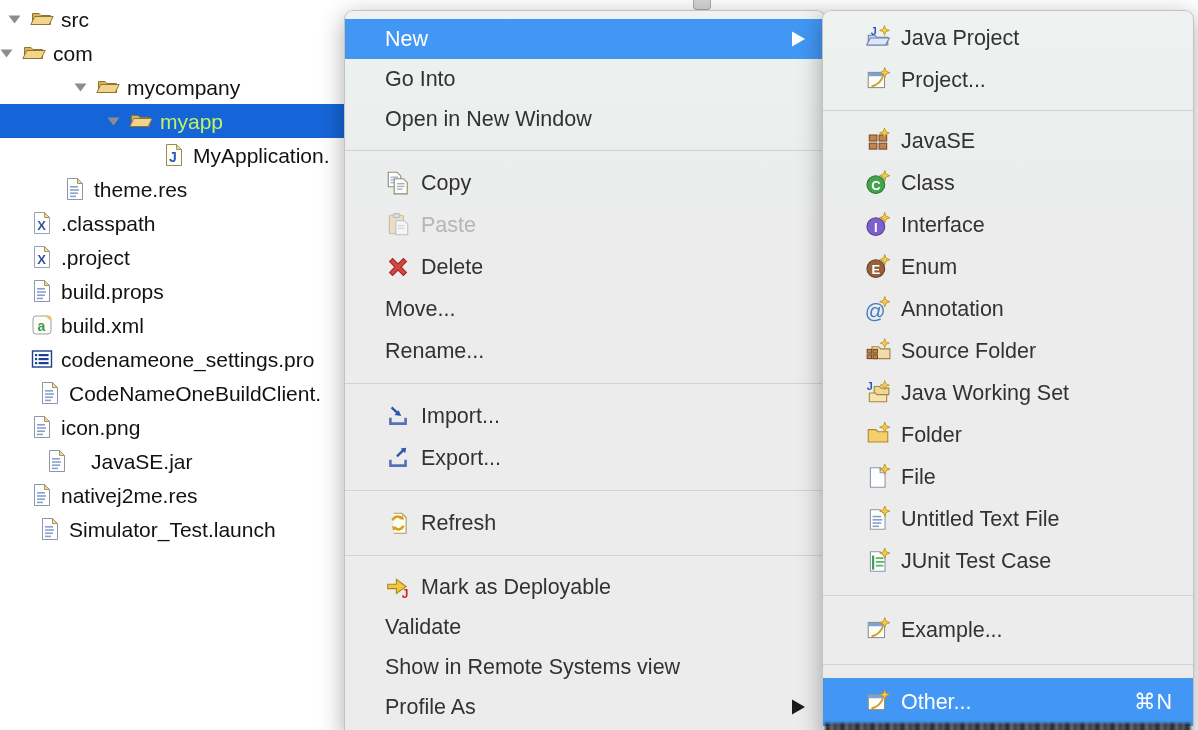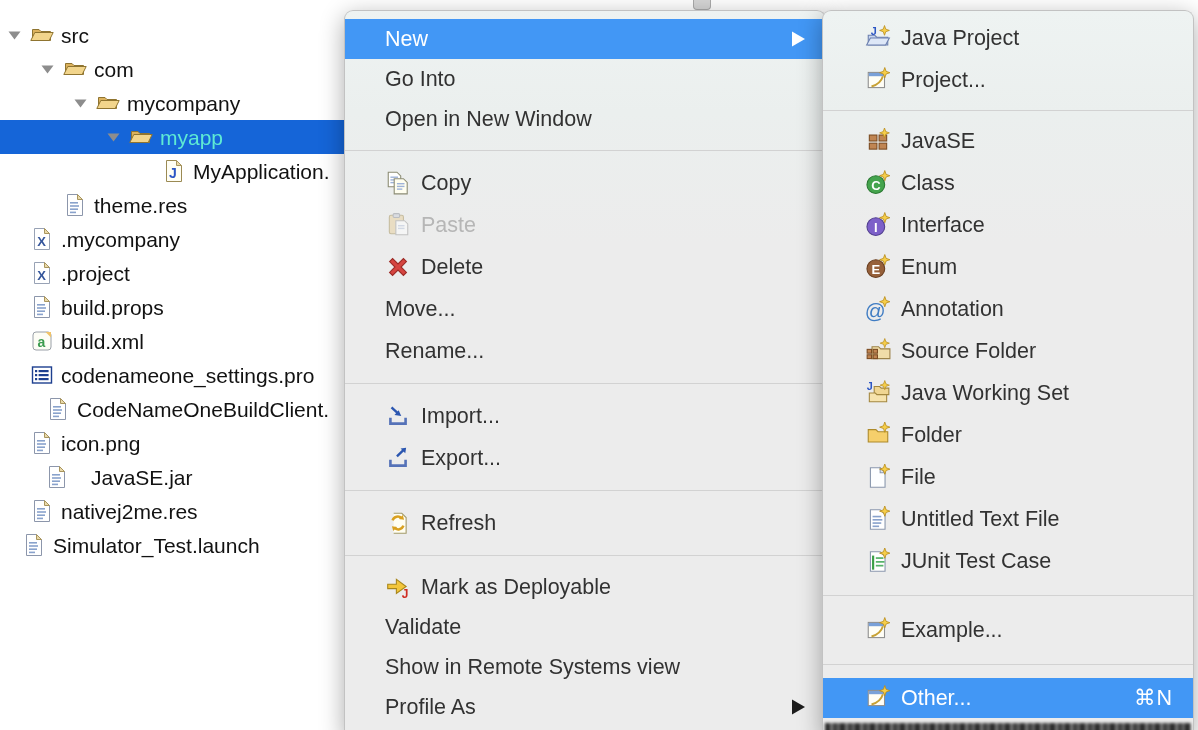--- a/index.html
+++ b/index.html
@@ -2,43 +2,43 @@
 <html><head>
 <meta charset="utf-8">
 <style>
   html,body{margin:0;padding:0}
   body{
     width:1198px;height:730px;overflow:hidden;position:relative;
     background:#fff;font-family:"Liberation Sans","DejaVu Sans",sans-serif;
     --hl:#4297f5;--sel:#1565d8;
   }
   
-  #tree{position:absolute;left:0;top:18px;width:346px;z-index:1}
+  #tree{position:absolute;left:0;top:2px;width:346px;z-index:1}
   .trow{height:34px;display:flex;align-items:center;white-space:nowrap;
         font-size:21px;color:#121212;overflow:hidden}
-  .trow.selected{background:var(--sel);color:#5eead4}
+  .trow.selected{background:var(--sel);color:#bef264}
   .twisty{width:22px;flex:none;display:flex;align-items:center;justify-content:flex-start}
   .tspacer{width:22px;flex:none}
   .ticon{width:24px;height:24px;flex:none;margin-right:7px;display:flex;align-items:center;justify-content:center}
   .ticon svg{display:block}
   .tlabel{padding-top:1px}
   
   .menu{position:absolute;top:10px;box-sizing:border-box;
     background:linear-gradient(180deg,#eef3f2 0%,#ebefee 14%,#ececec 32%,#ececec 100%);
     border:1px solid #c2c2c2;border-bottom:none;border-radius:9px 9px 0 0;
     box-shadow:0 6px 24px rgba(0,0,0,.33)}
   #context-menu{left:344px;width:482px;height:726px;padding-top:8px;z-index:5}
   #new-submenu{left:822px;width:372px;height:726px;padding-top:6px;z-index:6;overflow:hidden}
   .mrow{display:flex;align-items:center;padding:0 20px 0 40px;
         font-size:21.5px;color:#323232;white-space:nowrap}
   #context-menu .mrow{height:42px}
   #context-menu .sec0 .mrow{height:40px}
   #context-menu .sec4 .mrow{height:40px}
   #new-submenu .mrow{height:42px;padding-left:42px}
-  #new-submenu .mrow.tall{height:40px}
+  #new-submenu .mrow.tall{height:48px}
   .mrow.hl{background:var(--hl);color:#fff}
   .mrow.disabled{color:#b6b6b6}
   .micon{width:26px;height:26px;flex:none;margin-right:10px;display:flex;align-items:center;justify-content:center}
   .micon svg{display:block}
   .arrow{margin-left:auto;display:flex;color:#1c1c1c}
   .mrow.hl .arrow{color:#fff}
   .shortcut{margin-left:auto;letter-spacing:1px}
   .sep{height:1px;background:#d2d2d2;margin:11px 0}
   #new-submenu .sep{margin:9px 0}
   #new-submenu .sep.big{margin:13px 0}
@@ -61,21 +61,21 @@
         </svg>
       </span>
       <span class="ticon">
         <svg width="24" height="24" viewBox="0 0 24 24">
           <path d="M2.5 6.5 h6.5 l2 2 h9.5 v9 h-18 z" fill="#dcb25e" stroke="#8f7430"></path>
           <path d="M0.8 17.5 L4.8 9.5 H23.2 L19.2 17.5 Z" fill="#f2d58c" stroke="#8f7430"></path>
         </svg>
       </span>
       <span class="tlabel">src</span>
     </div>
-    <div class="trow" style="padding-left: 41px;">
+    <div class="trow" style="">
       <span class="twisty">
         <svg width="13" height="9" viewBox="0 0 13 9">
           <polygon points="0.5,0.5 12.5,0.5 6.5,8.5" fill="#8d8d8d"></polygon>
         </svg>
       </span>
       <span class="ticon">
         <svg width="24" height="24" viewBox="0 0 24 24">
           <path d="M2.5 6.5 h6.5 l2 2 h9.5 v9 h-18 z" fill="#dcb25e" stroke="#8f7430"></path>
           <path d="M0.8 17.5 L4.8 9.5 H23.2 L19.2 17.5 Z" fill="#f2d58c" stroke="#8f7430"></path>
         </svg>
@@ -139,21 +139,21 @@
     </div>
     <div class="trow" style="padding-left: 8px;">
       <span class="tspacer"></span>
       <span class="ticon">
         <svg width="24" height="24" viewBox="0 0 24 24">
           <path d="M4.5 1.5 h10 l5 5 v16 h-15 z" fill="#fff" stroke="#98a2b5"></path>
           <path d="M14.5 1.5 l5 5 h-5 z" fill="#ead9a9" stroke="#a8955e"></path>
           <text x="11.5" y="19" font-size="13" font-weight="bold" fill="#35569b" text-anchor="middle" font-family="&quot;Liberation Sans&quot;,&quot;DejaVu Sans&quot;,sans-serif">X</text>
         </svg>
       </span>
-      <span class="tlabel">.mycompany</span>
+      <span class="tlabel">.classpath</span>
     </div>
     <div class="trow" style="padding-left: 8px;">
       <span class="tspacer"></span>
       <span class="ticon">
         <svg width="24" height="24" viewBox="0 0 24 24">
           <path d="M4.5 1.5 h10 l5 5 v16 h-15 z" fill="#fff" stroke="#98a2b5"></path>
           <path d="M14.5 1.5 l5 5 h-5 z" fill="#ead9a9" stroke="#a8955e"></path>
           <text x="11.5" y="19" font-size="13" font-weight="bold" fill="#35569b" text-anchor="middle" font-family="&quot;Liberation Sans&quot;,&quot;DejaVu Sans&quot;,sans-serif">X</text>
         </svg>
       </span>
@@ -196,21 +196,21 @@
             <rect x="8.6" y="7" width="10" height="2.2"></rect>
             <rect x="5" y="11" width="2.2" height="2.2"></rect>
             <rect x="8.6" y="11" width="10" height="2.2"></rect>
             <rect x="5" y="15" width="2.2" height="2.2"></rect>
             <rect x="8.6" y="15" width="10" height="2.2"></rect>
           </g>
         </svg>
       </span>
       <span class="tlabel">codenameone_settings.pro</span>
     </div>
-    <div class="trow" style="padding-left: 24px;">
+    <div class="trow" style="padding-left: 16px;">
       <span class="tspacer"></span>
       <span class="ticon">
         <svg width="24" height="24" viewBox="0 0 24 24">
           <path d="M4.5 1.5 h10 l5 5 v16 h-15 z" fill="#fff" stroke="#8c96ab"></path>
           <path d="M14.5 1.5 l5 5 h-5 z" fill="#ead9a9" stroke="#a8955e"></path>
           <g fill="#89a2cc">
             <rect x="7" y="9" width="8" height="1.6"></rect>
             <rect x="7" y="12.2" width="9" height="1.6"></rect>
             <rect x="7" y="15.4" width="8" height="1.6"></rect>
             <rect x="7" y="18.6" width="6" height="1.6"></rect>
@@ -260,21 +260,21 @@
           <g fill="#89a2cc">
             <rect x="7" y="9" width="8" height="1.6"></rect>
             <rect x="7" y="12.2" width="9" height="1.6"></rect>
             <rect x="7" y="15.4" width="8" height="1.6"></rect>
             <rect x="7" y="18.6" width="6" height="1.6"></rect>
           </g>
         </svg>
       </span>
       <span class="tlabel">nativej2me.res</span>
     </div>
-    <div class="trow" style="padding-left: 0;">
+    <div class="trow" style="padding-left: 16px;">
       <span class="tspacer"></span>
       <span class="ticon">
         <svg width="24" height="24" viewBox="0 0 24 24">
           <path d="M4.5 1.5 h10 l5 5 v16 h-15 z" fill="#fff" stroke="#8c96ab"></path>
           <path d="M14.5 1.5 l5 5 h-5 z" fill="#ead9a9" stroke="#a8955e"></path>
           <g fill="#89a2cc">
             <rect x="7" y="9" width="8" height="1.6"></rect>
             <rect x="7" y="12.2" width="9" height="1.6"></rect>
             <rect x="7" y="15.4" width="8" height="1.6"></rect>
             <rect x="7" y="18.6" width="6" height="1.6"></rect>

